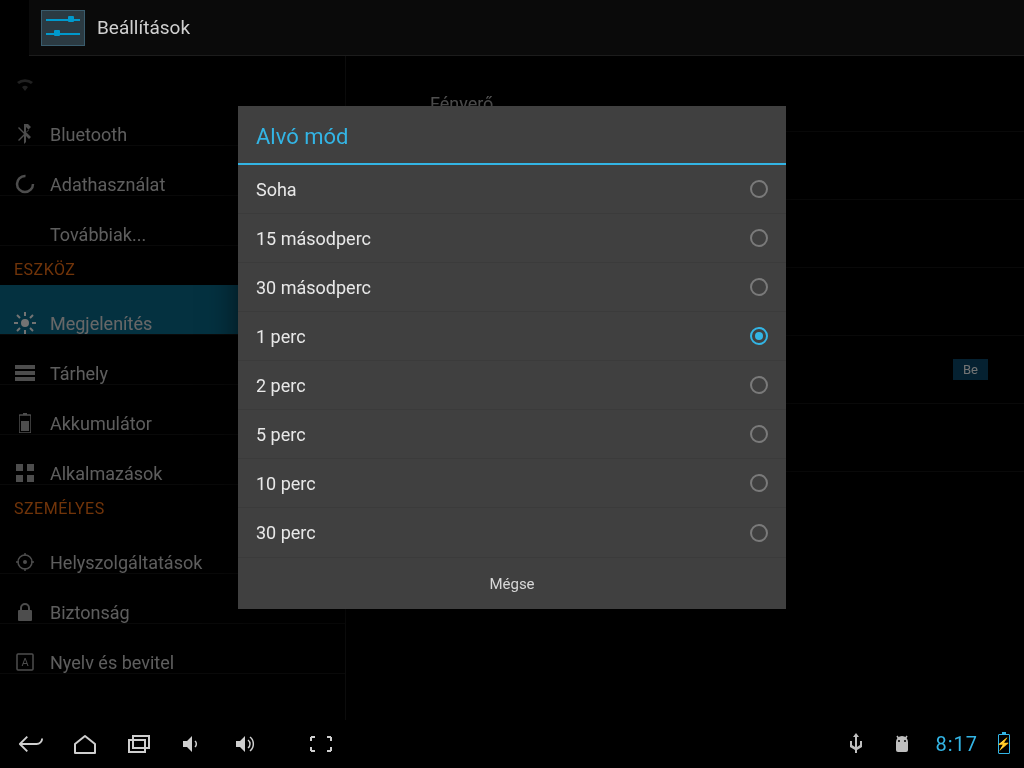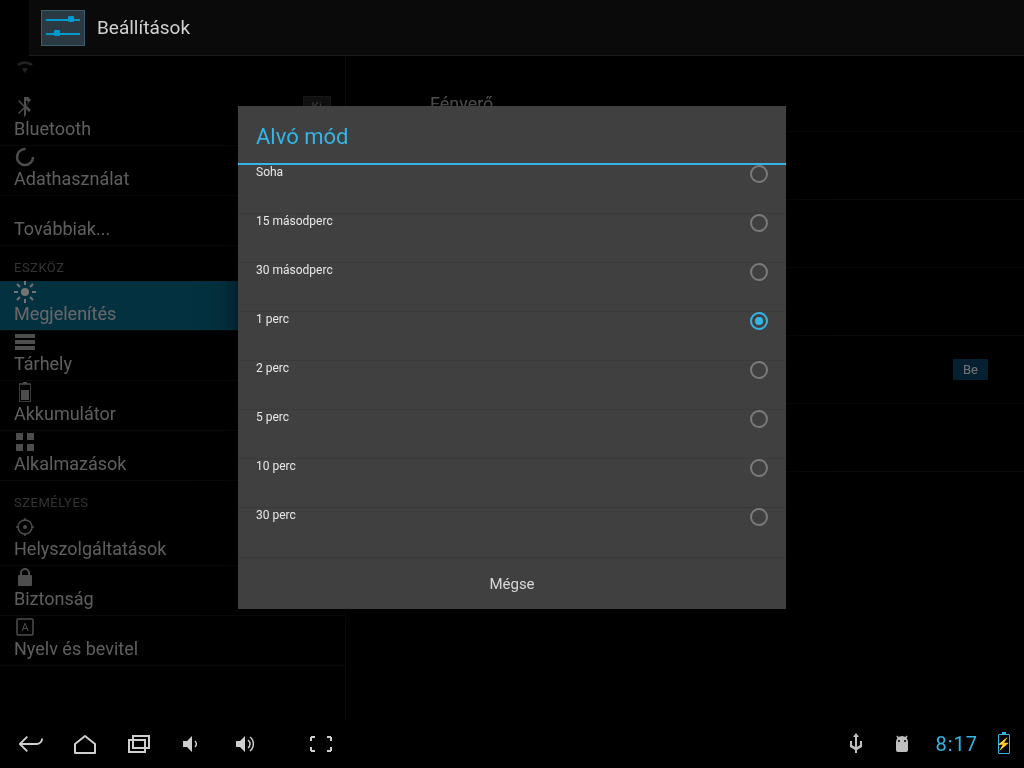--- a/index.html
+++ b/index.html
@@ -14,40 +14,40 @@
 .header-icon .dot1, .header-icon .dot2 { position: absolute; width: 6px; height: 6px; background: #0099cc; border-radius: 1px; }
 .header-icon .dot1 { top: 5px; left: 26px; }
 .header-icon .dot2 { top: 19px; left: 12px; }
 .header-title { font-size: 19px; font-weight: 400; color: #d0d0d0; }
 
 
 .main { display: flex; height: calc(768px - 56px - 48px); }
 .sidebar { width: 345px; overflow: hidden; background: #000; }
 .content { flex: 1; background: #000; border-left: 1px solid #1b1b1b; padding-top: 20px; }
 
-.side-item { display: flex; align-items: flex-start; height: 50px; padding: 0 14px; font-size: 18px; color: #d0d0d0; border-bottom: 1px solid #141414; position: relative; flex-direction: column; }
+.side-item { display: flex; align-items: flex-end; height: 50px; padding: 0 14px; font-size: 18px; color: #d0d0d0; border-bottom: 1px solid #141414; position: relative; }
 .side-item .ic { width: 22px; height: 22px; margin-right: 14px; display: flex; align-items: center; justify-content: center; color: #8f8f8f; }
 .side-item.selected { background: #0b6e8f; color: #e5e5e5; }
 .side-item.selected .ic { color: #fff; }
 .side-item .sw { position: absolute; right: 14px; font-size: 12px; background: #2b2b2b; color: #9a9a9a; padding: 3px 8px; border: 1px solid #3a3a3a; }
-.side-section { padding: 14px 14px 6px 14px; font-size: 13px; color: #737373; letter-spacing: 0.5px; }
+.side-section { padding: 14px 14px 6px 14px; font-size: 16px; color: #f97316; letter-spacing: 0.5px; }
 .side-item.no-border { border-bottom: none; }
 .side-item.faint-top { opacity: 0.55; height: 40px; }
 
 .content-item { height: 56px; display: flex; align-items: center; padding: 0 34px 0 84px; font-size: 18px; color: #c8c8c8; border-bottom: 1px solid #151515; position: relative; }
 .content-item .togg { position: absolute; right: 36px; display: flex; }
 .togg span { font-size: 13px; padding: 3px 10px; }
 .togg .on { background: #0c4a6e; color: #fff; }
 
 
 .backdrop { position: absolute; top: 56px; left: 0; right: 0; bottom: 48px; background: rgba(0,0,0,0.55); }
 .dialog { position: absolute; left: 238px; top: 106px; width: 548px; background: #404040; box-shadow: 0 6px 30px rgba(0,0,0,0.6); }
 .dialog-title { padding: 18px 18px 14px 18px; font-size: 22px; color: #33b5e5; border-bottom: 2px solid #33b5e5; }
 .opt-list { }
-.opt { height: 49px; display: flex; align-items: flex-start; justify-content: space-between; padding: 0 18px; font-size: 12px; color: #e8e8e8; border-bottom: 1px solid #3b3b3b; }
+.opt { height: 49px; display: flex; align-items: center; justify-content: space-between; padding: 0 18px; font-size: 18px; color: #e8e8e8; border-bottom: 1px solid #3b3b3b; }
 .opt:last-child { border-bottom: none; }
 .radio { width: 18px; height: 18px; border: 2px solid #7a7a7a; border-radius: 50%; position: relative; flex-shrink: 0; }
 .radio.sel { border-color: #33b5e5; }
 .radio.sel::after { content: ""; position: absolute; top: 3px; left: 3px; width: 8px; height: 8px; background: #33b5e5; border-radius: 50%; }
 .dlg-cancel { height: 52px; display: flex; align-items: center; justify-content: center; color: #d8d8d8; font-size: 15px; border-top: 1px solid #3b3b3b; }
 
 
 .navbar { position: absolute; left: 0; right: 0; bottom: 0; height: 48px; background: #000; display: flex; align-items: center; padding: 0 8px; color: #cfcfcf; }
 .nav-left { display: flex; align-items: center; gap: 28px; padding-left: 10px; }
 .nav-left .nb, .nav-right .nb { width: 26px; height: 26px; display: flex; align-items: center; justify-content: center; }

